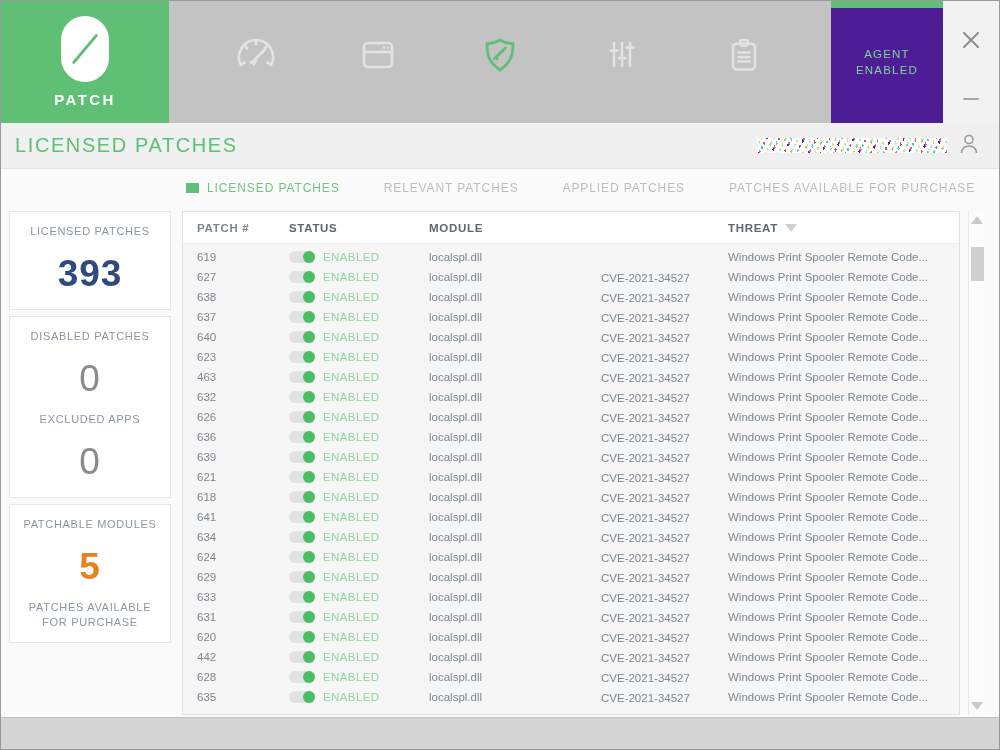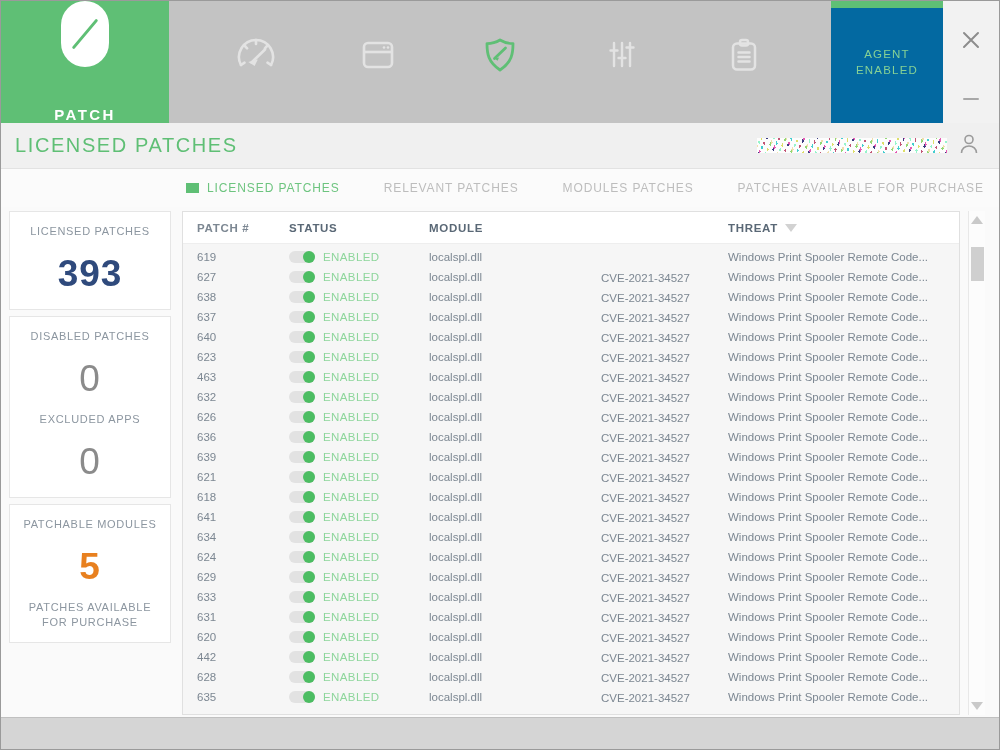--- a/index.html
+++ b/index.html
@@ -29,21 +29,21 @@
     background: #c3c3c3;
     align-items: stretch;
   }
 
   .brand {
     width: 168px;
     background: #5fbf75;
     display: flex;
     flex-direction: column;
     align-items: center;
-    justify-content: space-between;
+    justify-content: center;
     flex: 0 0 168px;
   }
   .brand-logo {
     width: 48px;
     height: 66px;
     background: #ffffff;
     border-radius: 24px;
     position: relative;
     margin-bottom: 9px;
   }
@@ -78,21 +78,21 @@
     align-items: center;
     justify-content: center;
     cursor: pointer;
   }
   .nav-icon svg { display: block; }
 
   .agent-panel {
     position: relative;
     width: 112px;
     flex: 0 0 112px;
-    background: #0369a1;
+    background: #4c1d95;
     display: flex;
     align-items: center;
     justify-content: center;
     text-align: center;
   }
   .agent-topbar {
     position: absolute;
     top: 0; left: 0; right: 0;
     height: 7px;
     background: #5fbf75;
@@ -437,21 +437,21 @@
 
   <div class="tabsrow">
     <div class="tab active">
       <span class="tab-marker"></span>
       <span>LICENSED PATCHES</span>
     </div>
     <div class="tab">
       <span>RELEVANT PATCHES</span>
     </div>
     <div class="tab">
-      <span>MODULES PATCHES</span>
+      <span>APPLIED PATCHES</span>
     </div>
     <div class="tab">
       <span>PATCHES AVAILABLE FOR PURCHASE</span>
     </div>
   </div>
 
   <div class="body">
 
     <div class="sidebar">
 

